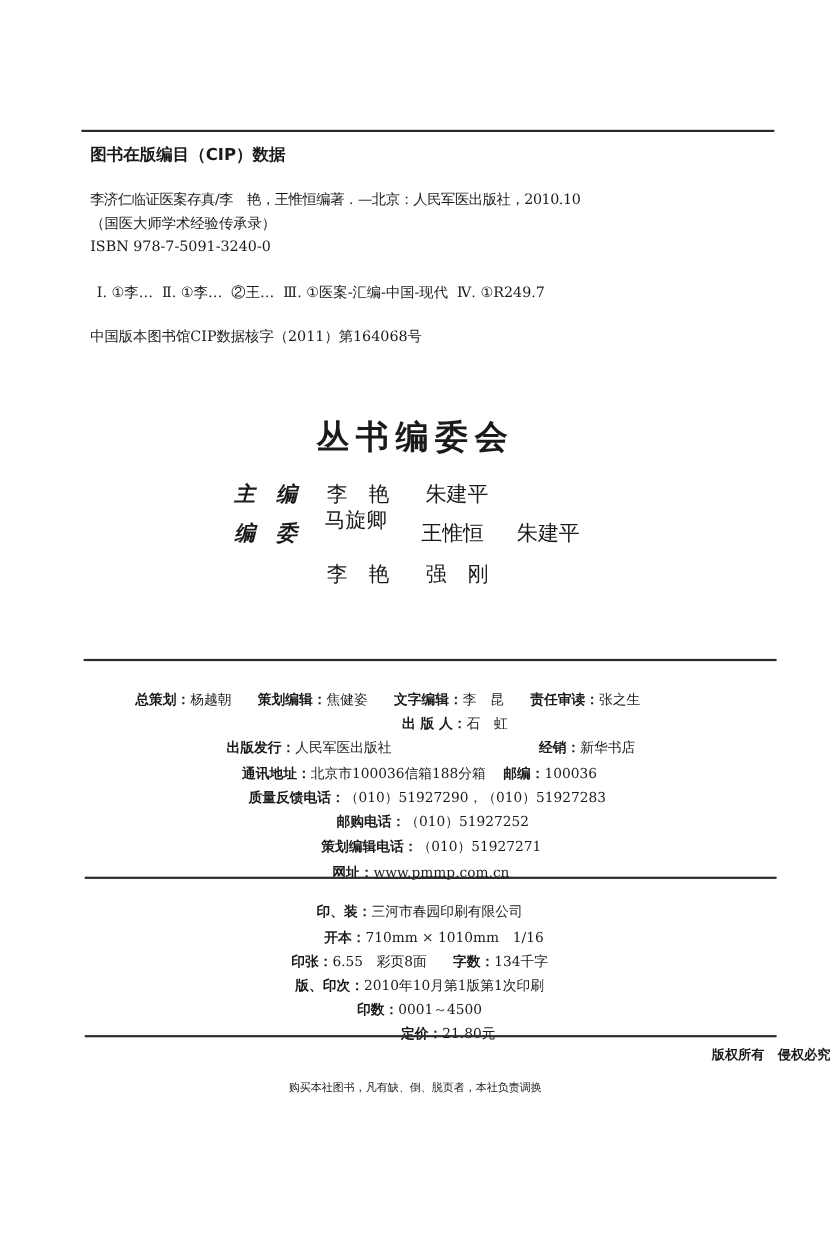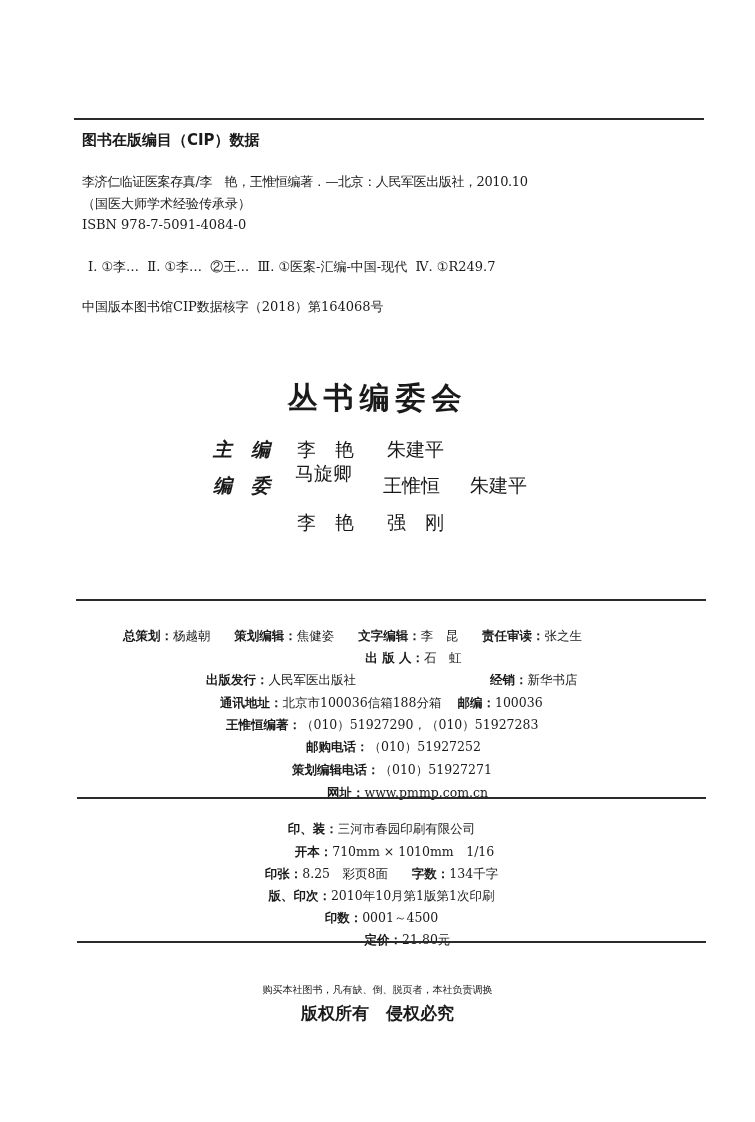--- a/index.html
+++ b/index.html
@@ -21,23 +21,23 @@
   a.url { color: #1a1a1a; text-decoration: underline; }
 </style>
 </head>
 <body>
 
 <div class="rule" style="left:74px; top:118px; width:630px;"></div>
 
 <div class="abs cip cip-bold" style="top:133px;">图书在版编目（CIP）数据</div>
 <div class="abs cip" style="top:175px; letter-spacing:-0.4px;">李济仁临证医案存真/李　艳，王惟恒编著．—北京：人民军医出版社，2010.10</div>
 <div class="abs cip" style="top:197px;">（国医大师学术经验传承录）</div>
-<div class="abs cip" style="top:218px;">ISBN 978-7-5091-4084-0</div>
+<div class="abs cip" style="top:218px;">ISBN 978-7-5091-3240-0</div>
 <div class="abs cip" style="top:260px; left:88px;">Ⅰ. ①李…  Ⅱ. ①李…  ②王…  Ⅲ. ①医案-汇编-中国-现代  Ⅳ. ①R249.7</div>
-<div class="abs cip" style="top:300px;">中国版本图书馆CIP数据核字（2018）第164068号</div>
+<div class="abs cip" style="top:300px;">中国版本图书馆CIP数据核字（2011）第164068号</div>
 
 <div class="abs title" style="top:383px;">丛书编委会</div>
 
 <div class="abs board-label" style="left:213px; top:440px;">主　编</div>
 <div class="abs board" style="left:297px; top:440px;">李　艳</div>
 <div class="abs board" style="left:387px; top:440px;">朱建平</div>
 
 <div class="abs board-label" style="left:213px; top:476px;">编　委</div>
 <div class="abs board" style="left:295px; top:464px;">马旋卿</div>
 <div class="abs board" style="left:383px; top:476px;">王惟恒</div>
@@ -60,52 +60,52 @@
 </div>
 <div class="abs small" style="left:482px; top:661px;">
   <span class="lbl">经销：</span><span>新华书店</span>
 </div>
 
 <div class="abs small" style="left:212px; top:684px;">
   <span class="lbl">通讯地址：</span><span>北京市100036信箱188分箱</span><span>    </span><span class="lbl">邮编：</span><span>100036</span>
 </div>
 
 <div class="abs small" style="left:218px; top:706px;">
-  <span class="lbl">王惟恒编著：</span><span>（010）51927290，（010）51927283</span>
+  <span class="lbl">质量反馈电话：</span><span>（010）51927290，（010）51927283</span>
 </div>
 
 <div class="abs small" style="left:298px; top:728px;">
   <span class="lbl">邮购电话：</span><span>（010）51927252</span>
 </div>
 
 <div class="abs small" style="left:284px; top:751px;">
   <span class="lbl">策划编辑电话：</span><span>（010）51927271</span>
 </div>
 
-<div class="abs small" style="left:319px; top:774px;">
+<div class="abs small" style="left:294px; top:774px;">
   <span class="lbl">网址：</span><a class="url">www.pmmp.com.cn</a>
 </div>
 
 <div class="rule" style="left:77px; top:797px; width:629px;"></div>
 
 <div class="abs center" style="top:810px;">
   <span class="lbl">印、装：</span><span>三河市春园印刷有限公司</span>
 </div>
 <div class="abs center" style="top:833px;margin-left:13px;">
   <span class="lbl">开本：</span><span>710mm × 1010mm　1/16</span>
 </div>
 <div class="abs center" style="top:855px;">
-  <span class="lbl">印张：</span><span>8.25　彩页8面</span><span>      </span><span class="lbl">字数：</span><span>134千字</span>
+  <span class="lbl">印张：</span><span>6.55　彩页8面</span><span>      </span><span class="lbl">字数：</span><span>134千字</span>
 </div>
 <div class="abs center" style="top:877px;">
   <span class="lbl">版、印次：</span><span>2010年10月第1版第1次印刷</span>
 </div>
 <div class="abs center" style="top:899px;">
   <span class="lbl">印数：</span><span>0001～4500</span>
 </div>
 <div class="abs center" style="top:921px;padding-left:26px;">
   <span class="lbl">定价：</span><span>21.80元</span>
 </div>
 
 <div class="rule" style="left:77px; top:941px; width:629px;"></div>
 
-<div class="abs center lbl" style="top:1005px; font-size:17px;">版权所有　侵权必究</div>
+<div class="abs center lbl" style="top:953px; font-size:12px;text-align:right;">版权所有　侵权必究</div>
 <div class="abs center" style="top:985px; font-size:10px;">购买本社图书，凡有缺、倒、脱页者，本社负责调换</div>
 
 </body></html>

